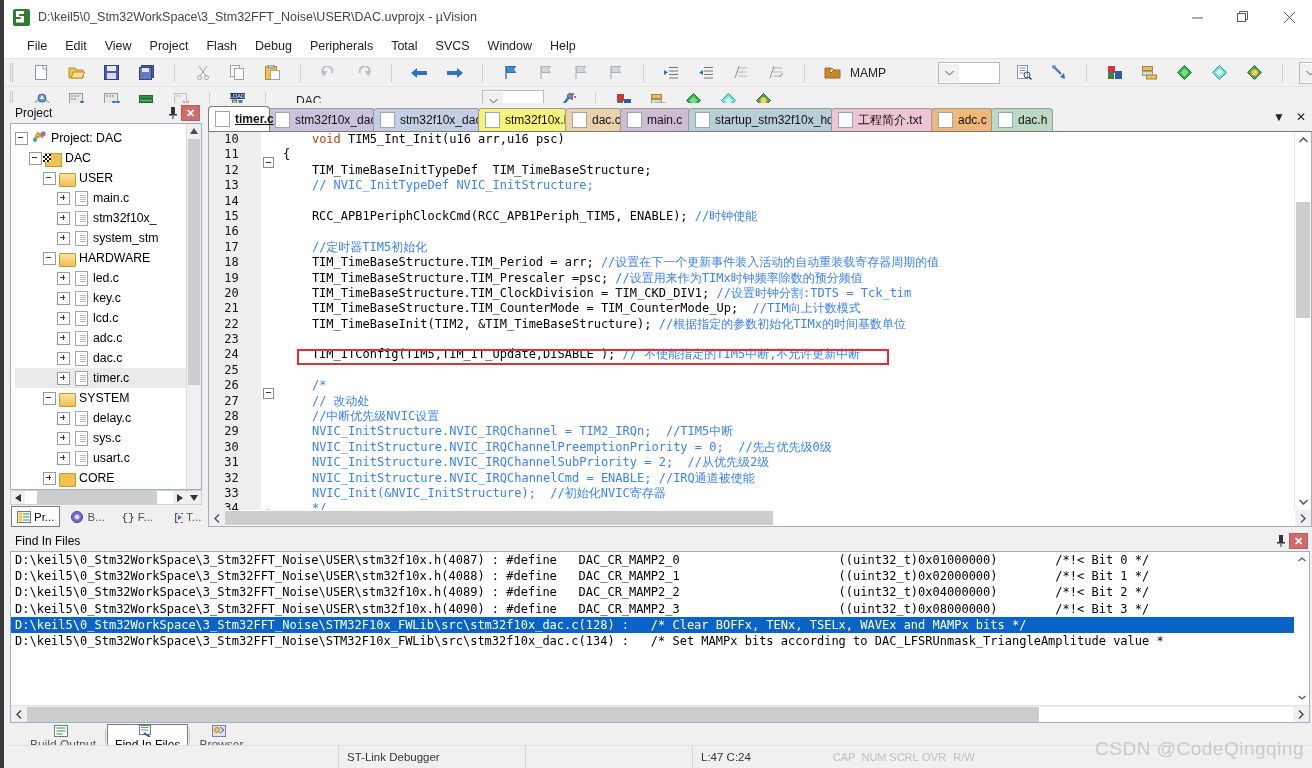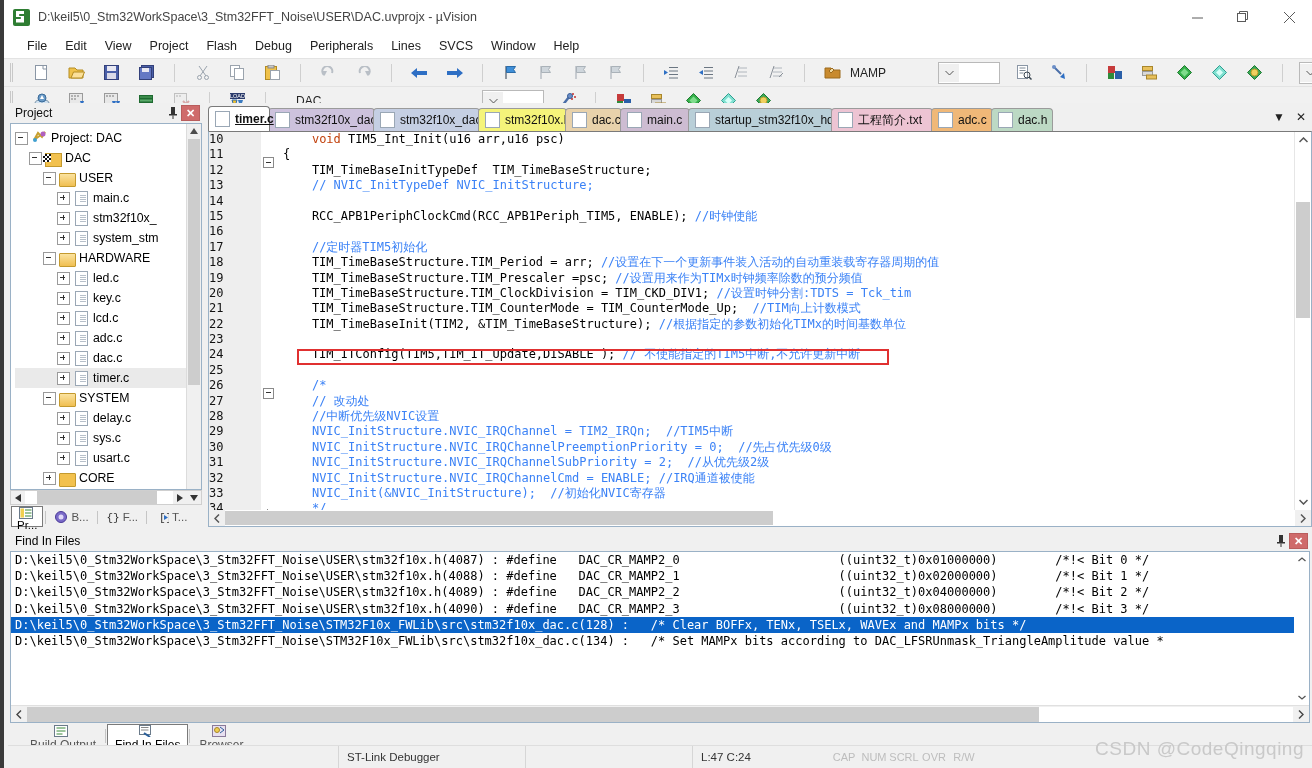--- a/index.html
+++ b/index.html
@@ -81,21 +81,21 @@
             background:#f0f0f0;color:#4d4d4d;font-size:8px;}
   .sb-thumb{position:absolute;left:1px;right:1px;background:#cdcdcd;}
   .hsb{height:15px;background:#f0f0f0;display:flex;align-items:center;margin:0 2px;border:1px solid #cfcfcf;box-sizing:border-box;}
   .hsb-arrow{width:14px;height:13px;display:flex;align-items:center;justify-content:center;font-size:8px;color:#333;background:#f0f0f0;}
   .hsb-track{flex:1;height:13px;background:#fff;position:relative;}
   .hsb-thumb{position:absolute;left:12px;width:120px;top:0;bottom:0;background:#cdcdcd;}
 
   .proj-tabs{height:22px;display:flex;align-items:flex-end;padding-left:3px;background:#f0f0f0;}
   .ptab{height:19px;display:flex;align-items:center;padding:0 5px;font-size:11.5px;color:#555;
         border:1px solid transparent;white-space:nowrap;}
-  .ptab.on{background:#fff;border:1px solid #7a7a7a;color:#000;flex-direction:column;}
+  .ptab.on{background:#fff;border:1px solid #7a7a7a;color:#000;}
   .ptab .pi{width:14px;height:12px;margin-right:3px;flex:none;}
   .ptab-div{width:1px;height:13px;background:#c5c5c5;margin:0 2px 3px;}
 
   
   .editor-area{position:absolute;left:200px;top:0;right:0;bottom:219px;display:flex;flex-direction:column;}
   .tabbar{height:28px;background:#f0f0f0;display:flex;align-items:flex-end;position:relative;overflow:hidden;}
   .etab{height:23px;display:flex;align-items:center;padding:0 10px 0 6px;font-size:12px;
         border:1px solid #9b9b9b;border-bottom:none;border-radius:4px 4px 0 0;
         margin-right:-2px;white-space:nowrap;box-sizing:border-box;position:relative;}
   .etab.on{height:25px;background:#fff;border-color:#7a7a7a;z-index:5;}
@@ -103,21 +103,21 @@
   .etab-lbl{font-size:12px;color:#111;}
   .etab.on .etab-lbl{font-weight:bold;text-decoration:underline;}
   .tabctl{position:absolute;right:0;top:2px;height:24px;display:flex;align-items:center;background:#f0f0f0;padding-left:6px;}
   .tabctl div{width:22px;height:22px;display:flex;align-items:center;justify-content:center;color:#222;font-size:12px;}
 
   .code-wrap{flex:1;background:#fff;border:1px solid #9ab1c6;border-top-color:#7a7a7a;position:relative;overflow:hidden;}
   .code-scroll{position:absolute;left:0;top:0;right:16px;bottom:16px;overflow:hidden;}
   .code{font-family:"DejaVu Sans Mono","Liberation Mono",monospace;font-size:12px;line-height:15.4px;
         white-space:pre;position:relative;}
   .crow{display:flex;height:15.4px;align-items:center;}
-  .lnum{width:52px;text-align:left;padding-right:7px;color:#111;background:#eeeeee;flex:none;
+  .lnum{width:52px;text-align:center;padding-right:7px;color:#111;background:#eeeeee;flex:none;
         font-family:"DejaVu Sans Mono","Liberation Mono",monospace;font-size:12px;box-sizing:border-box;}
   .fold{width:16px;flex:none;background:#fff;position:relative;}
   .fold .bx{position:absolute;left:2px;top:2px;width:9px;height:9px;border:1px solid #8a8a8a;background:#fff;}
   .fold .bx:before{content:"";position:absolute;left:2px;top:3.5px;width:5px;height:1px;background:#333;}
   .fold .ln{position:absolute;left:6px;top:0;bottom:0;width:1px;background:#8a8a8a;}
   .fold .corner{position:absolute;left:6px;top:0;width:6px;height:8px;border-left:1px solid #8a8a8a;border-bottom:1px solid #8a8a8a;}
   .ctext{padding-left:6px;flex:1;}
   .kw{color:#c2410c;}
   .cm{color:#3b82f6;}
   .hl-box{position:absolute;border:2px solid #e03030;box-sizing:border-box;pointer-events:none;}
@@ -191,21 +191,21 @@
   </div>
 
   <div class="menubar">
     <div class="menuitem">File</div>
     <div class="menuitem">Edit</div>
     <div class="menuitem">View</div>
     <div class="menuitem">Project</div>
     <div class="menuitem">Flash</div>
     <div class="menuitem">Debug</div>
     <div class="menuitem">Peripherals</div>
-    <div class="menuitem">Lines</div>
+    <div class="menuitem">Total</div>
     <div class="menuitem">SVCS</div>
     <div class="menuitem">Window</div>
     <div class="menuitem">Help</div>
   </div>
 
   <div class="toolbar">
     <div class="grip"></div>
     <div class="tbtn">
       <svg width="15" height="16">
           <rect x="1.5" y="0.5" width="11" height="14" fill="#fff" stroke="#8a96a5"></rect>

